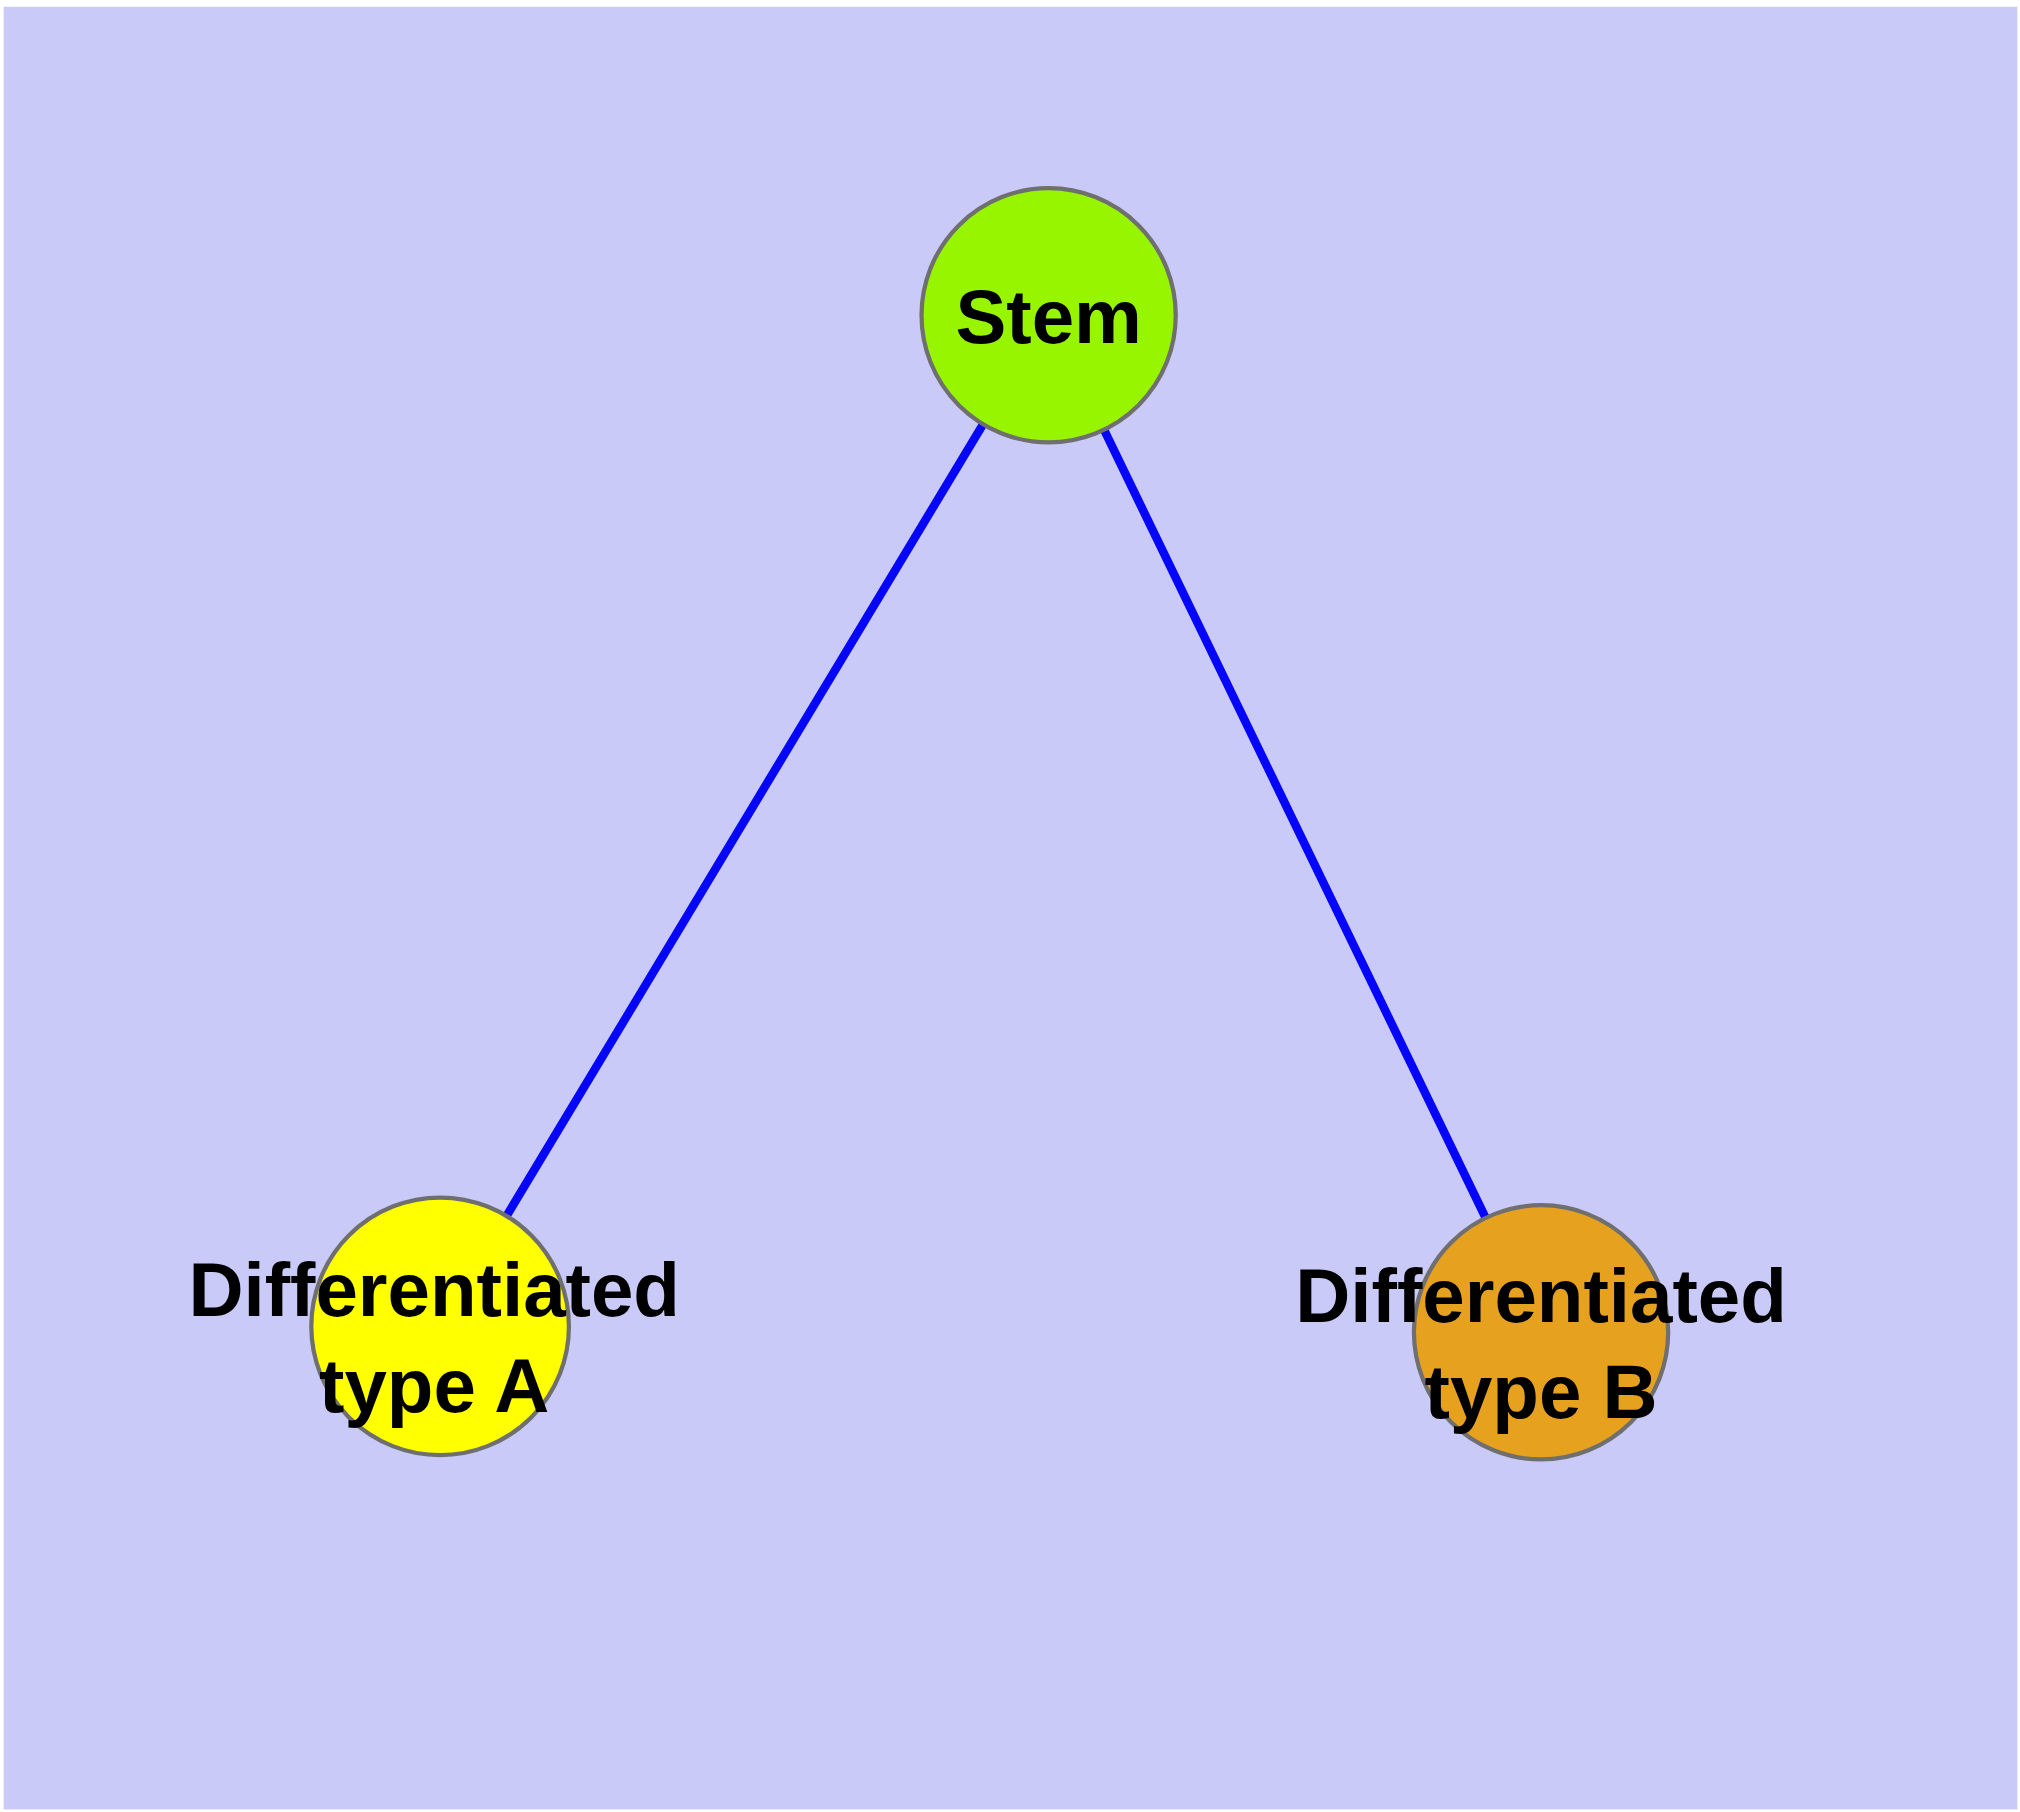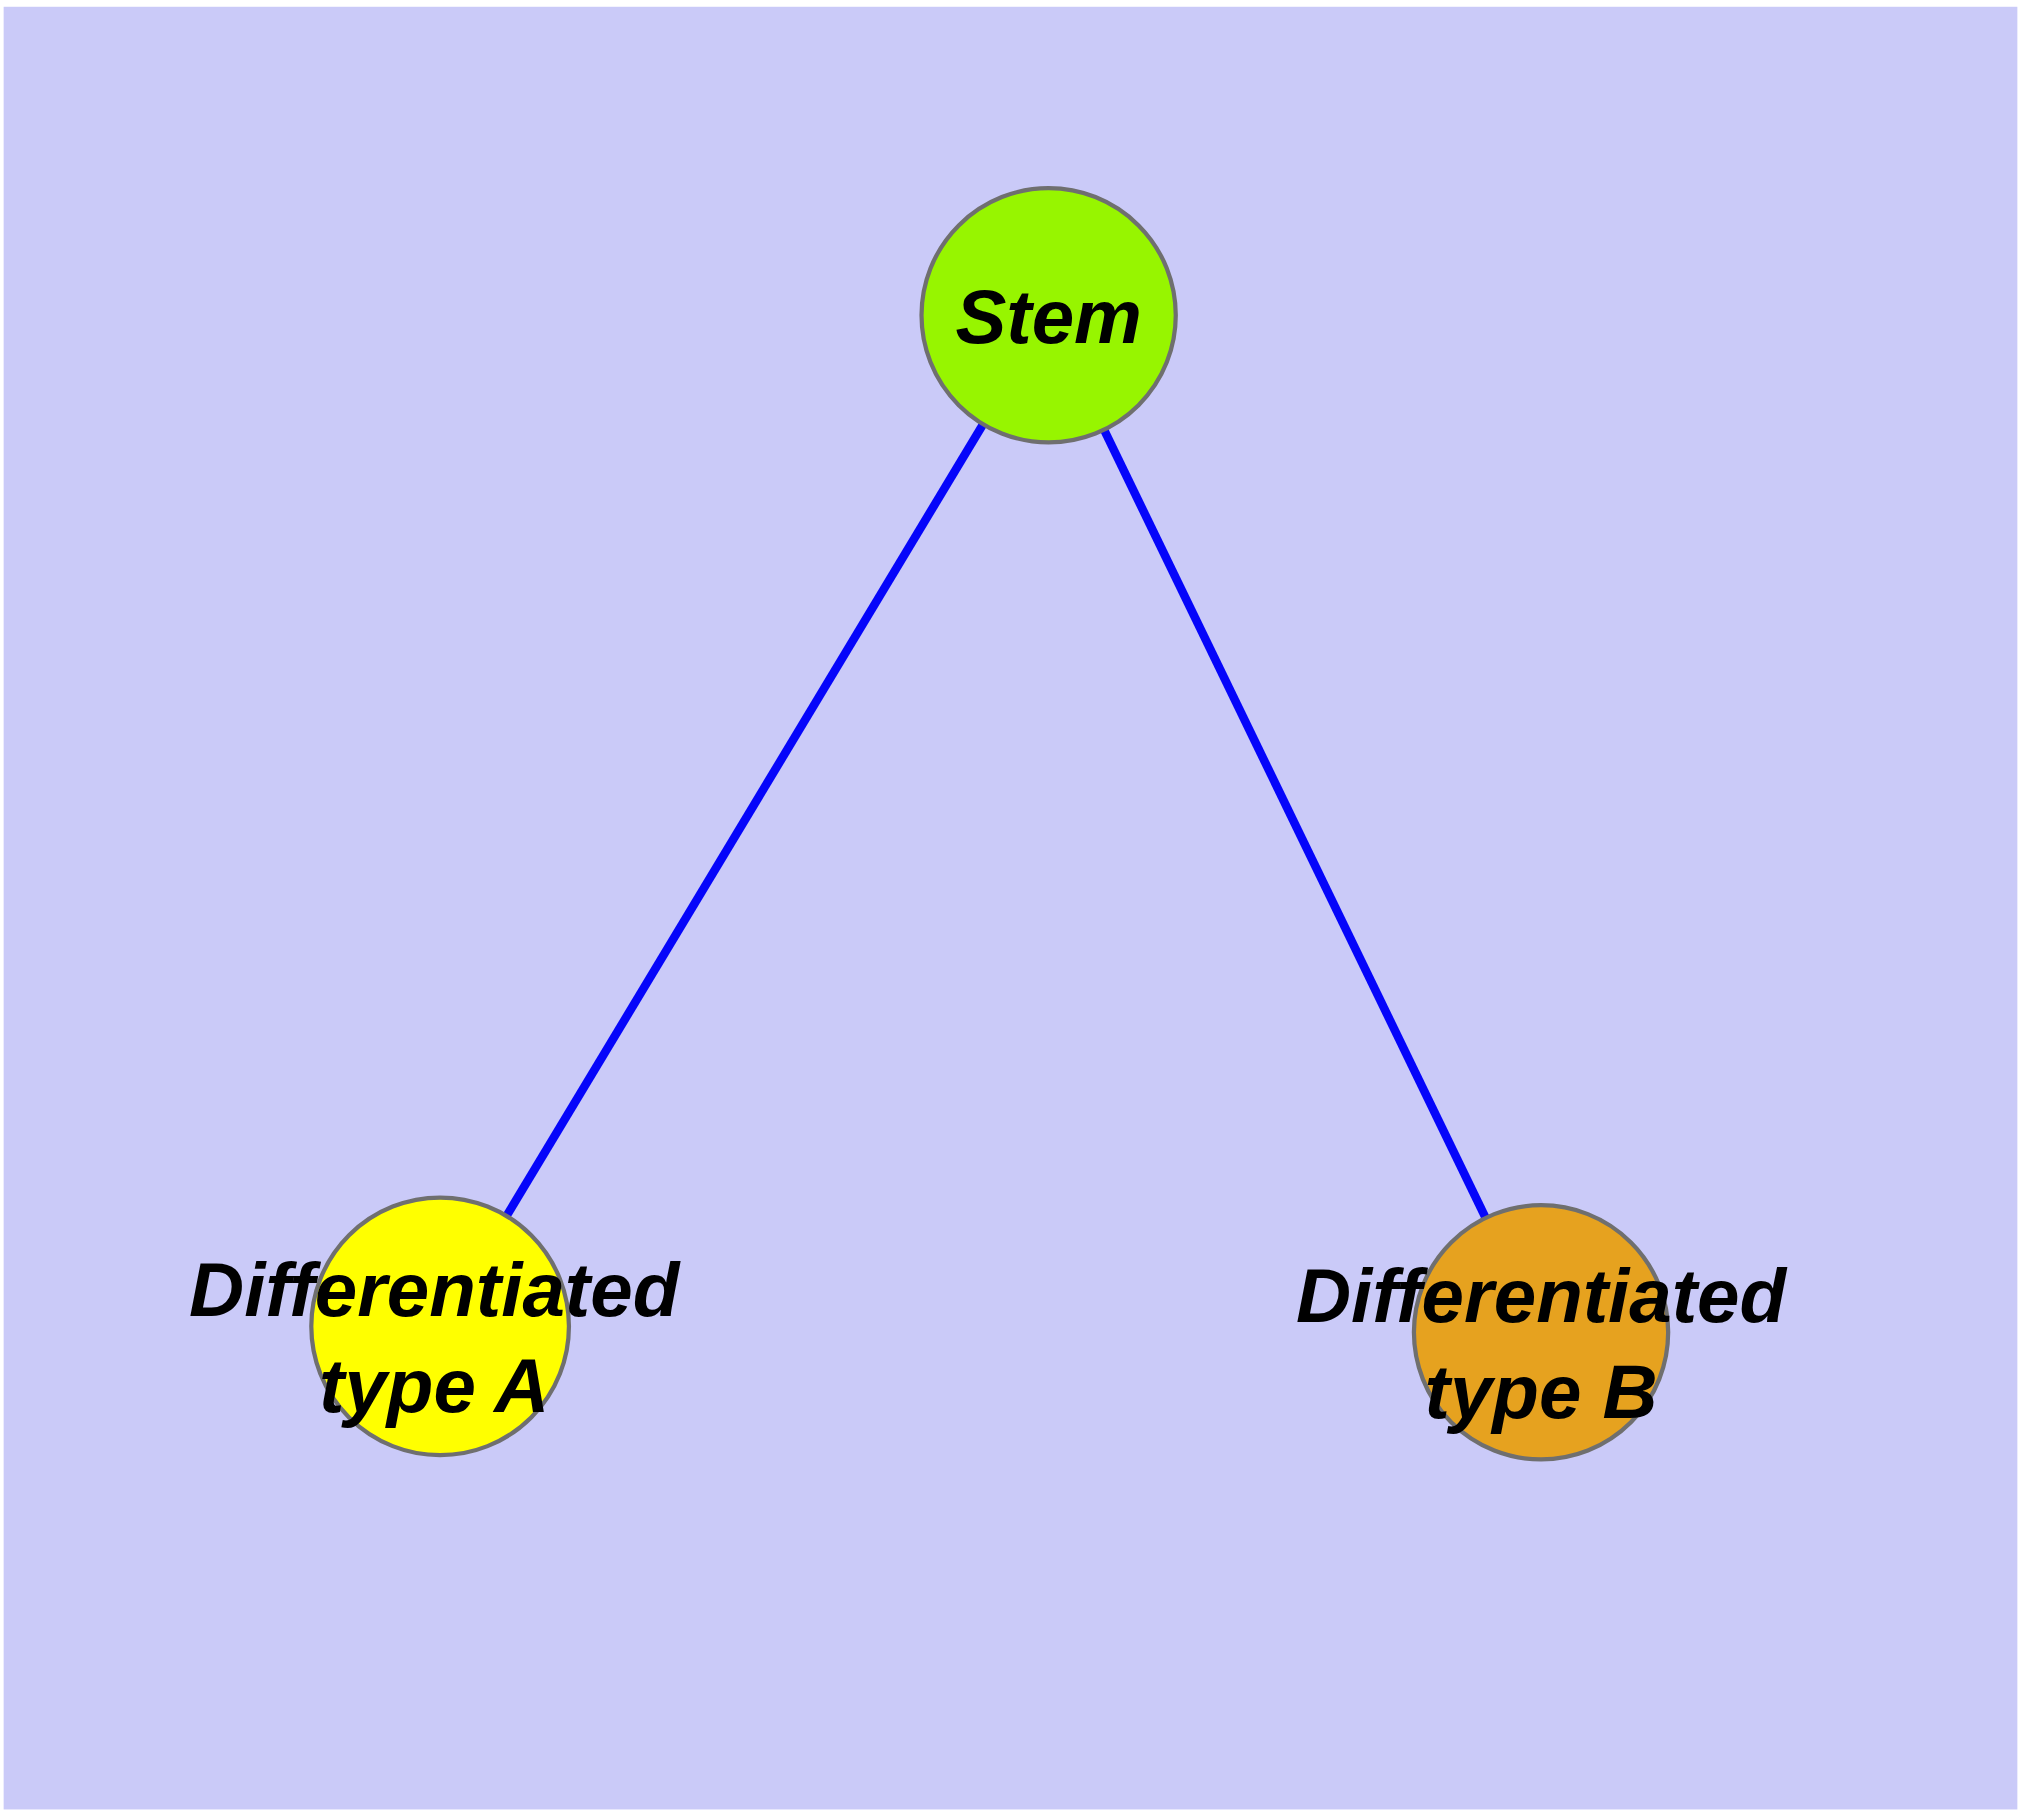--- a/index.html
+++ b/index.html
@@ -8,21 +8,20 @@
     background: #ffffff;
     width: 2021px;
     height: 1812px;
     overflow: hidden;
   }
   #stage {
     position: relative;
     width: 2021px;
     height: 1812px;
     font-family: "Liberation Sans", sans-serif;
-    font-style: italic;
   }
   #stage svg {
     position: absolute;
     left: 0;
     top: 0;
     width: 100%;
     height: 100%;
     display: block;
   }
   .node-circle {

